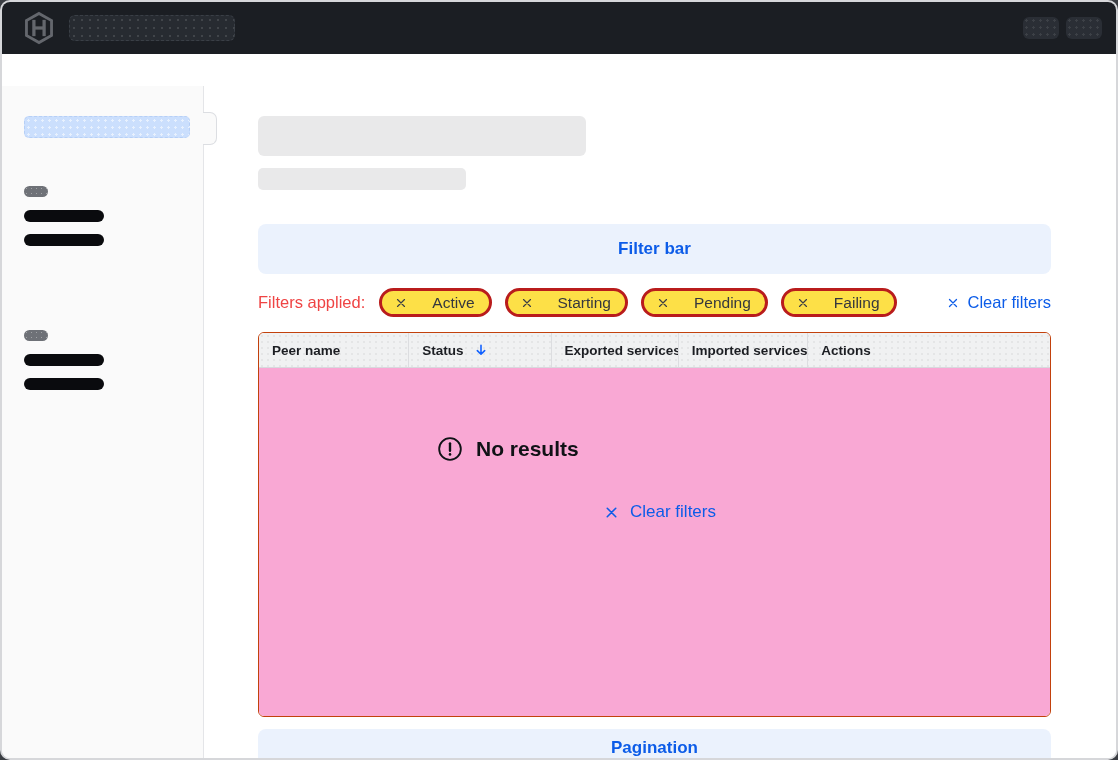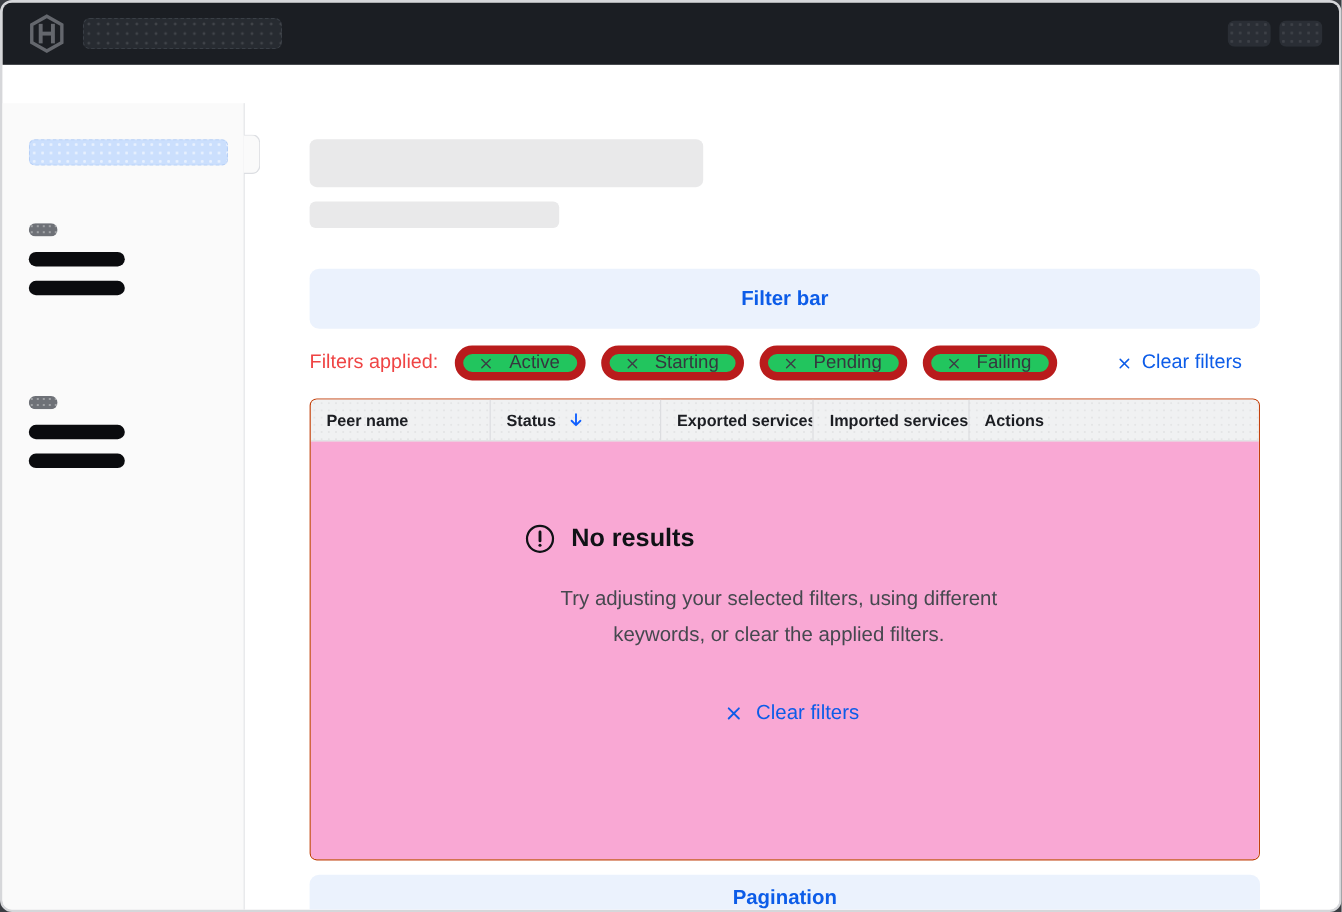--- a/index.html
+++ b/index.html
@@ -81,24 +81,24 @@
     display:flex; align-items:center; justify-content:center;
     color:#0c5ce8; font-weight:700; font-size:17px;
   }
   .banner.filter-bar { margin-top:34px; }
   .banner.pagination { margin-top:12px; height:38px; }
 
   
   .filters-row { display:flex; align-items:center; margin-top:14px; height:29px; }
   .filters-label { font-size:16.5px; color:#ef4444; margin-right:14px; white-space:nowrap; }
   .pill {
-    display:inline-flex; align-items:center; gap:12px;
-    border:7px solid #b91c1c; border-radius:15px;
+    display:inline-flex; align-items:center; gap:24px;
+    border:3px solid #b91c1c; border-radius:15px;
     padding:0 14px 0 12px; height:29px; margin-right:13px;
-    font-size:15.5px; color:#35373e; background:#22c55e; cursor:pointer; white-space:nowrap;
+    font-size:15.5px; color:#35373e; background:#fde047; cursor:pointer; white-space:nowrap;
   }
   .clear-link {
     display:inline-flex; align-items:center; gap:8px;
     color:#0c5ce8; font-size:16.5px; font-weight:500;
     margin-left:36px; cursor:pointer; white-space:nowrap;
   }
 
   
   .table { margin-top:15px; border:1px solid #c2410c; border-radius:6px; overflow:hidden; background:#fff;text-align:center; }
   .thead {
@@ -248,21 +248,20 @@
             <div class="empty-head">
               <span>
                 <svg viewBox="0 0 24 24" width="26" height="26" fill="none" stroke="#101216" stroke-width="1.7">
                   <circle cx="12" cy="12" r="10"></circle>
                   <line x1="12" y1="6.8" x2="12" y2="13.6" stroke-width="2.2" stroke-linecap="round"></line>
                   <circle cx="12" cy="17" r="1.2" fill="#101216" stroke="none"></circle>
                 </svg>
               </span>
               <span class="empty-title">No results</span>
             </div>
-            <div class="empty-desc">Try adjusting your selected filters, using different keywords, or clear the applied filters.</div>
             <div class="empty-clear">
               <span>
                 <svg viewBox="0 0 24 24" width="17" height="17" fill="none" stroke="#0c5ce8" stroke-width="2.2" stroke-linecap="round">
                     <path d="M6 6l12 12M18 6L6 18"></path>
                   </svg>
               </span>
               <span>Clear filters</span>
             </div>
           </div>
         </div>

